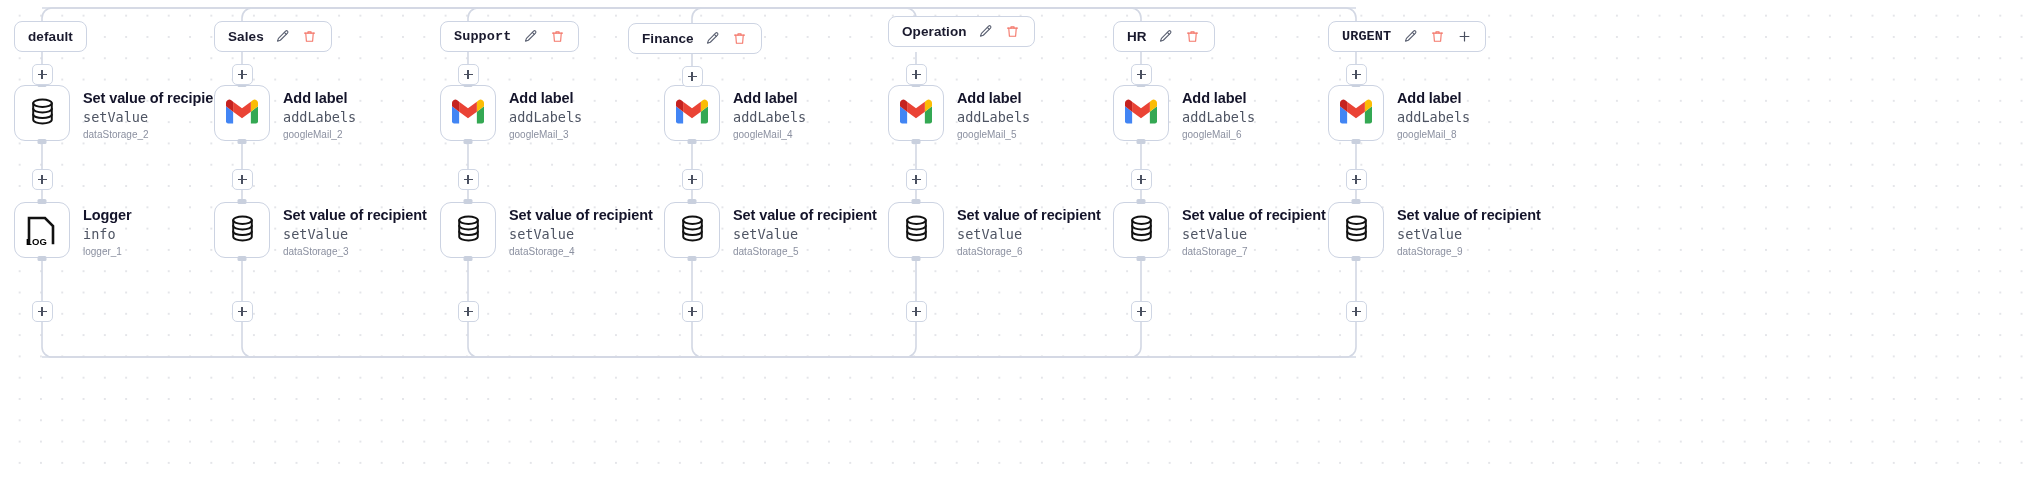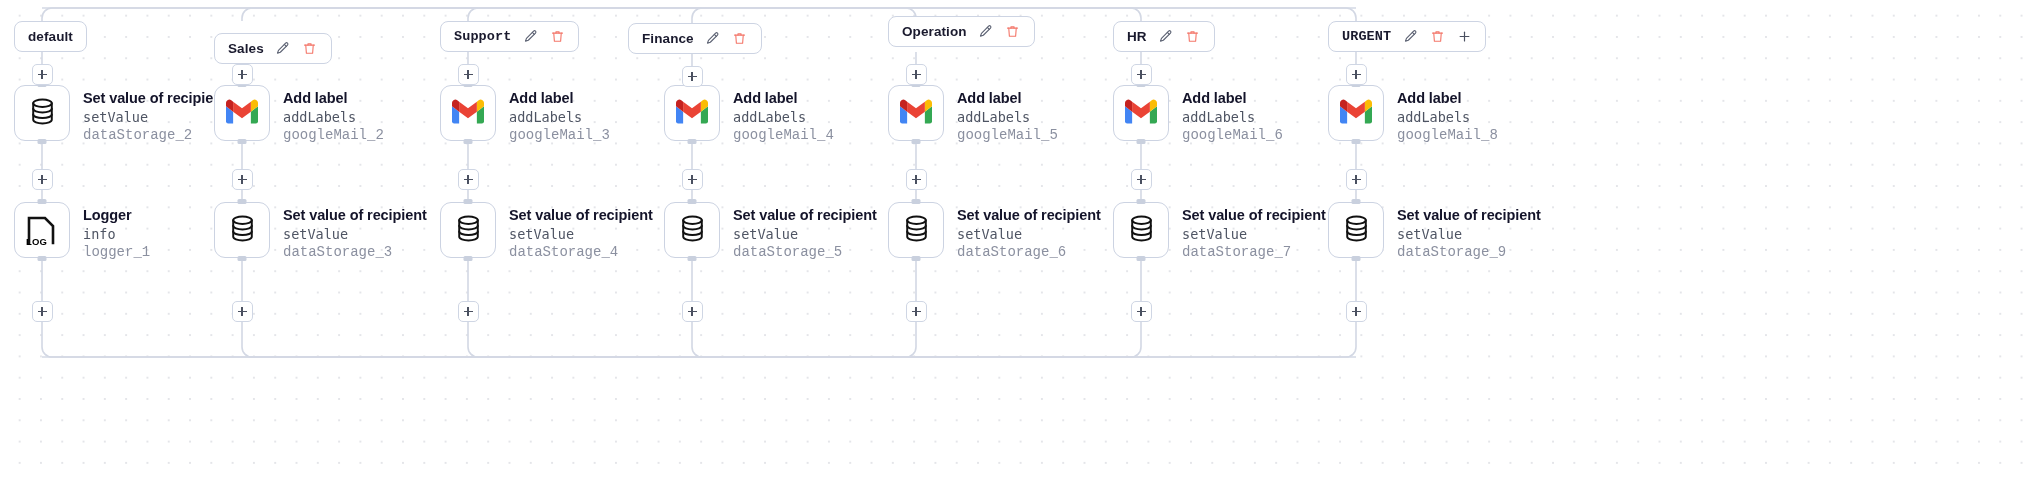--- a/index.html
+++ b/index.html
@@ -128,25 +128,25 @@
     letter-spacing: -.1px;
   }
   .node-op {
     font-size: 13.5px;
     font-weight: 400;
     color: #4e5463;
     line-height: 18px;
     font-family: "DejaVu Sans Mono", "Liberation Mono", monospace;
   }
   .node-id {
-    font-size: 14px;
+    font-size: 10px;
     font-weight: 400;
     color: #8b90a0;
     line-height: 18px;
-    font-family: Liberation Mono, monospace;
+    font-family: Liberation Sans, sans-serif;
   }
 
   
   .logger-icon { position: relative; width: 34px; height: 32px; }
   .logger-icon .log-text {
     position: absolute;
     left: 1px; bottom: -1px;
     font-size: 9.5px;
     font-weight: 700;
     color: #000;
@@ -225,21 +225,21 @@
             </svg><span class="log-text">LOG</span></span>
           <span class="nub bottom"></span>
         </div>
         <div class="node-text">
           <div class="node-title">Logger</div>
           <div class="node-op">info</div>
           <div class="node-id">logger_1</div>
         </div>
       </div>
       <div class="plus-stub" style="left: 31.5px; top: 301px;"></div>
-      <div class="branch-chip" style="left: 214px; top: 33px; border-radius: 8px;">
+      <div class="branch-chip" style="left: 214px; top: 21px; border-radius: 8px;">
         <span class="chip-label">Sales</span>
         <span class="chip-btn">
           <svg width="15" height="15" viewBox="0 0 24 24" fill="none" stroke="#5b6172" stroke-width="1.8" stroke-linecap="round" stroke-linejoin="round">
             <path d="M17 3.5a2.1 2.1 0 0 1 3 3L8.5 18 4 19.5 5.5 15 17 3.5z"></path>
             <path d="M15 5.5l3 3"></path>
           </svg>
         </span>
         <span class="chip-btn">
           <svg width="15" height="15" viewBox="0 0 24 24" fill="none" stroke="#f4776a" stroke-width="1.8" stroke-linecap="round" stroke-linejoin="round">
             <path d="M4 6.5h16"></path>

